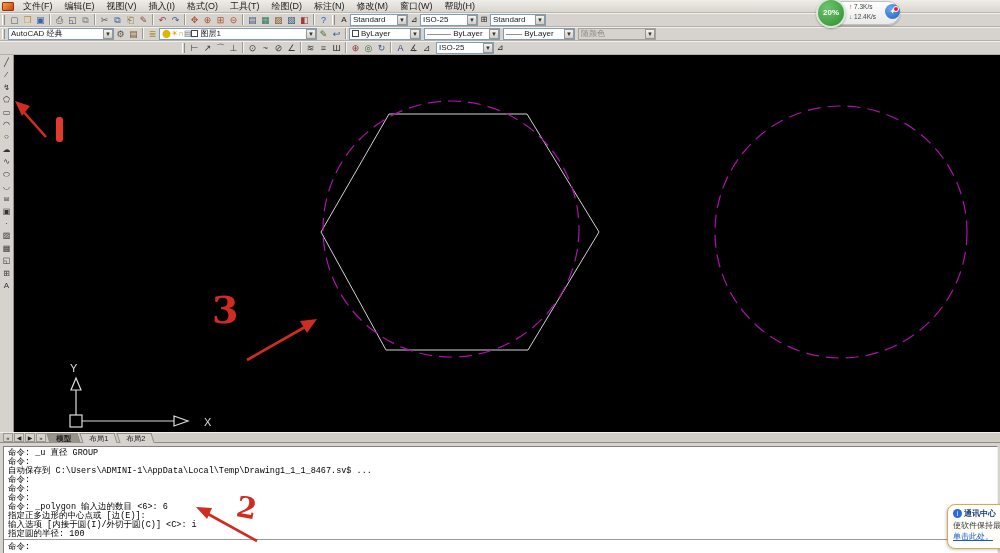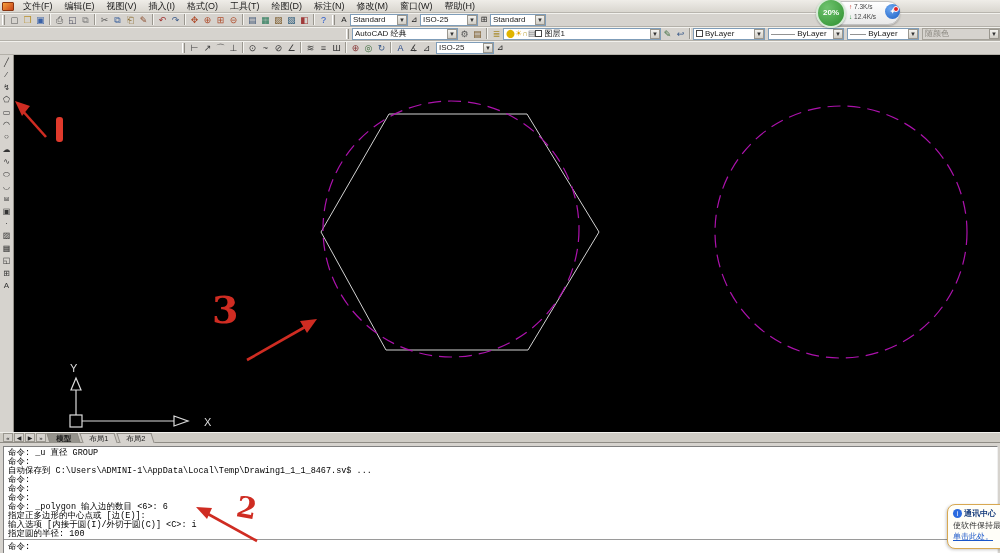--- a/index.html
+++ b/index.html
@@ -10,21 +10,21 @@
   .band { position:absolute; left:0; right:0; display:flex; align-items:center; }
 
   
   .menubar { top:0; height:13px; background:linear-gradient(#efede8,#d9d6cf); border-bottom:1px solid #b8b5ae; }
   .appicon { width:12px; height:9px; margin:0 3px 0 2px; background:linear-gradient(135deg,#f6a13c,#c8441a); border:1px solid #8a3410; border-radius:1px; }
   .menu-item { padding:0 6px; line-height:12px; cursor:default; white-space:nowrap; }
 
   
   .tbrow { background:#d6d3ce; border-bottom:1px solid #b3b0a9; box-shadow:inset 0 1px 0 #f2f1ed; }
   .tb1 { top:13px; height:14px; }
-  .tb2 { top:27px; height:14px;justify-content:flex-end; }
+  .tb2 { top:27px; height:14px; }
   .tb3 { top:41px; height:14px; }
   .grip { width:3px; height:10px; margin:0 3px 0 2px; border-left:1px solid #ffffff; border-right:1px solid #8f8c85; }
   .tbi { width:13px; height:12px; line-height:12px; font-size:9px; text-align:center; color:#3a3a3a; cursor:default; }
   .sep-v { width:2px; height:11px; margin:0 2px; border-left:1px solid #9a978f; border-right:1px solid #f5f4f0; }
   .combo { display:flex; align-items:center; height:12px; background:#fff; border:1px solid #7f9db9; font-size:8px; padding-left:2px; white-space:nowrap; overflow:hidden; }
   .combo .val { flex:1; overflow:hidden; }
   .combo .arw { width:10px; height:10px; margin-left:2px; background:linear-gradient(#f4f3ef,#d0cdc6); border:1px solid #9a978f; font-size:6px; line-height:9px; text-align:center; color:#333; }
   .combo.disabled { background:#d6d3ce; color:#8b8880; border-color:#a5a29a; }
   .mini { font-size:8px; width:12px; text-align:center; }
   .swatch { width:7px; height:7px; background:#fff; border:1px solid #444; margin-right:2px; }

